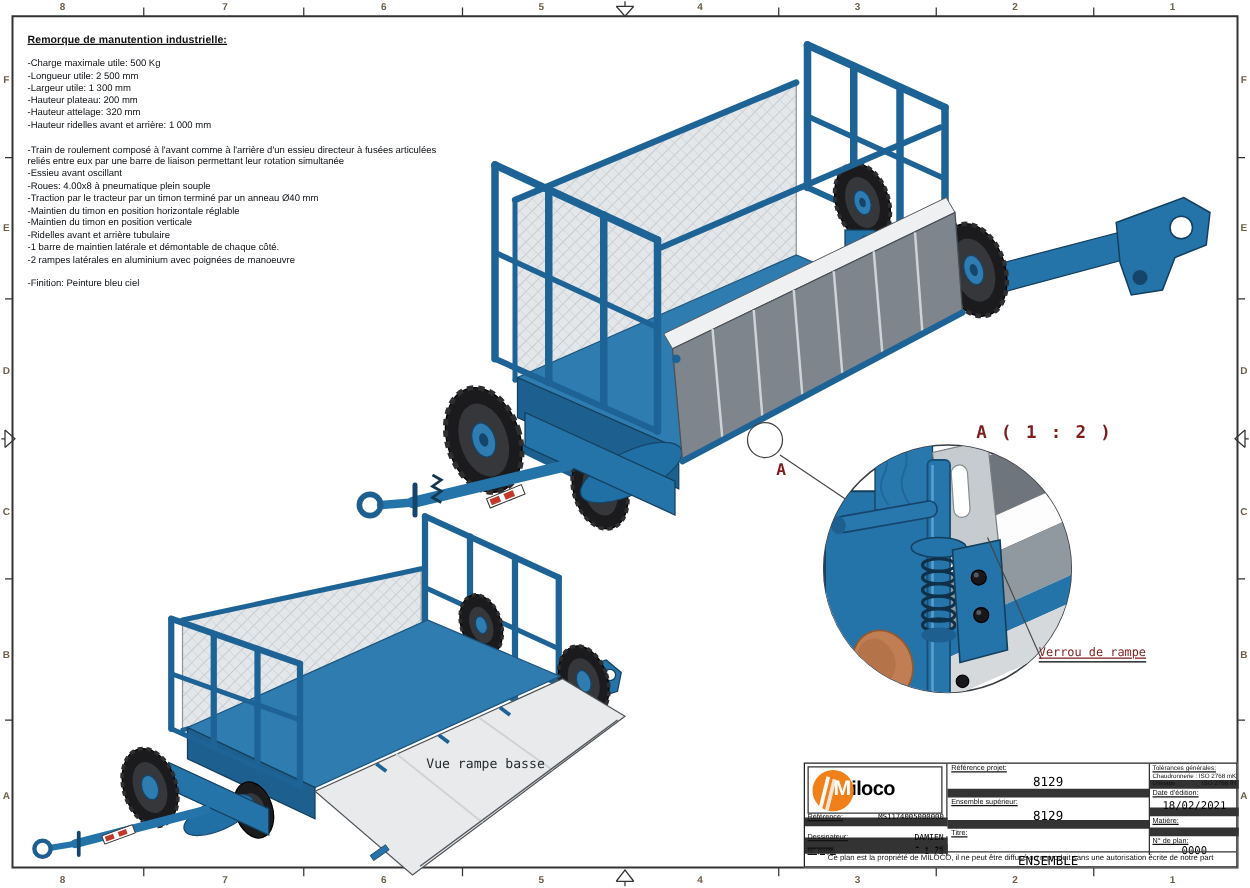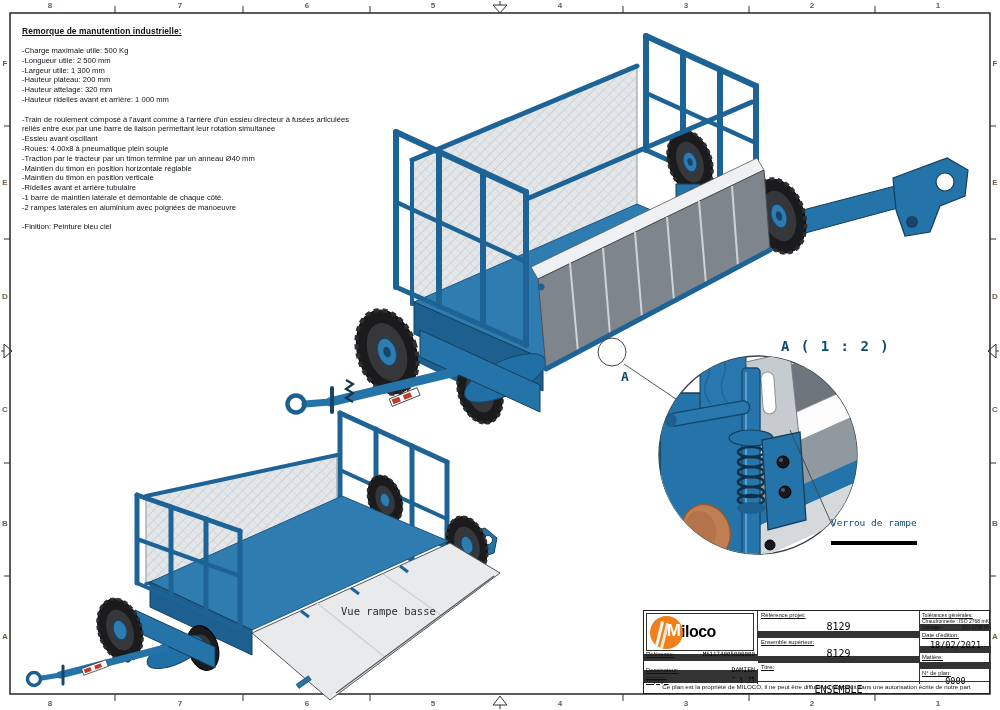--- a/index.html
+++ b/index.html
@@ -9,24 +9,24 @@
   svg{display:block;}
   
   .rlab{position:absolute;font-size:8px;font-weight:600;color:#6e5d48;text-align:center;width:12px;line-height:10px;}
   
   #spec{left:22px;top:26px;width:346px;}
   #spec .t{font-size:8.4px;font-weight:bold;text-decoration:underline;margin-bottom:10px;letter-spacing:.1px;}
   #spec .ln{font-size:7.6px;line-height:9.8px;color:#0e1216;}
   #spec .gap{height:9.8px;}
   .u{}
   
-  .cad{font-family:"DejaVu Sans Mono", monospace;color:#0c4a6e;}
+  .cad{font-family:"DejaVu Sans Mono", monospace;color:#7f1d1d;}
   #lbl-detail{left:781px;top:338px;font-size:14px;letter-spacing:1.5px;font-weight:600;}
   #lbl-a{left:621px;top:369px;font-size:13px;font-weight:600;}
-  #lbl-verrou{left:831px;top:517px;font-size:9.5px;border-bottom:4px solid #000000;padding-bottom:13px;}
+  #lbl-verrou{left:831px;top:517px;font-size:9.5px;border-bottom:1px solid #000000;padding-bottom:1px;text-decoration:underline;}
   #lbl-vue{left:341px;top:605px;font-size:10.5px;color:#272c31;}
   
   #tblock{left:643px;top:610px;width:347px;height:84px;border:1.2px solid #222;background:#fff;box-sizing:border-box;font-size:6px;}
   #tblock .cell{position:absolute;box-sizing:border-box;border-color:#333;}
   .br{border-right:1px solid #333;} .bb{border-bottom:7px solid #14532d;}
   .lab{font-size:5.8px;color:#111;text-decoration:underline;white-space:nowrap;}
   .val{font-family:"DejaVu Sans Mono", monospace;color:#000;}
   .cen{text-align:center;}
   #logo-frame{position:absolute;left:2px;top:2px;right:3px;bottom:2px;border:1px solid #333;display:flex;align-items:center;padding-left:3px;box-sizing:border-box;}
   #logo-circle{position:relative;width:33px;height:33px;border-radius:50%;background:#F08019;flex:0 0 auto;overflow:hidden;}

